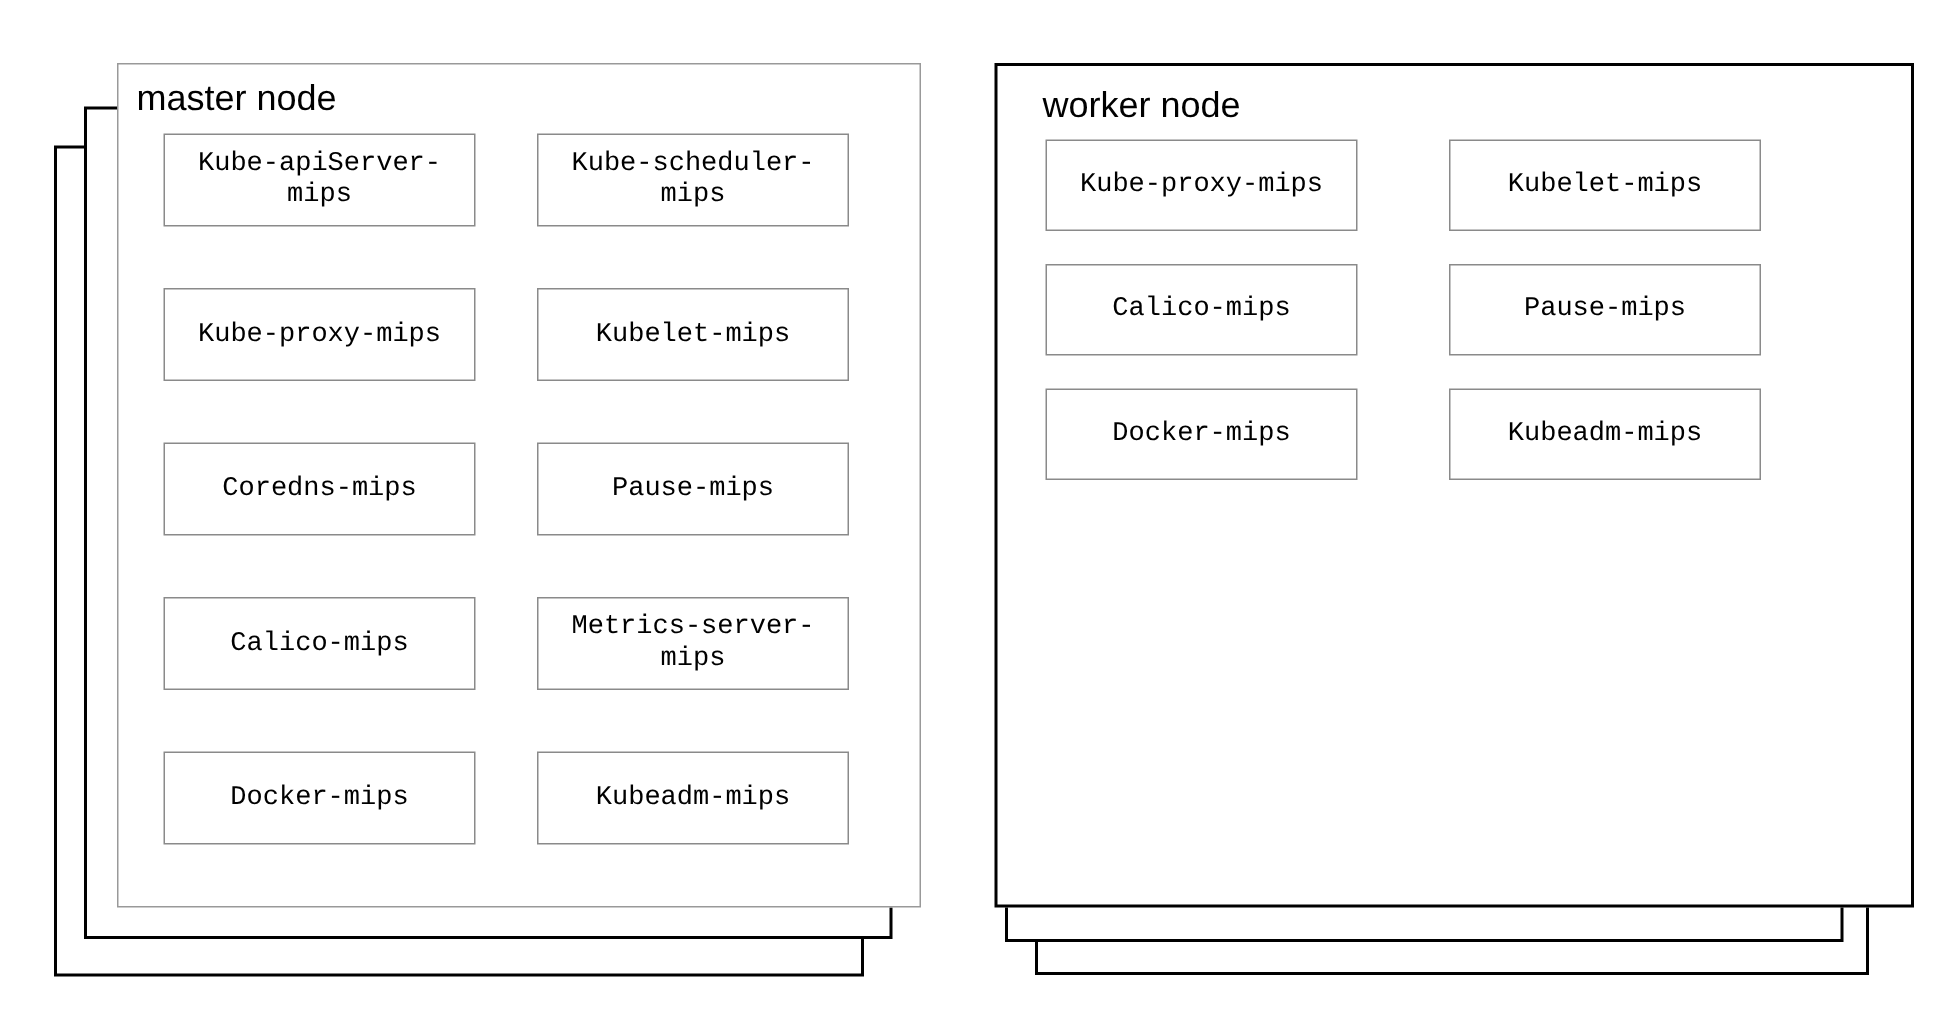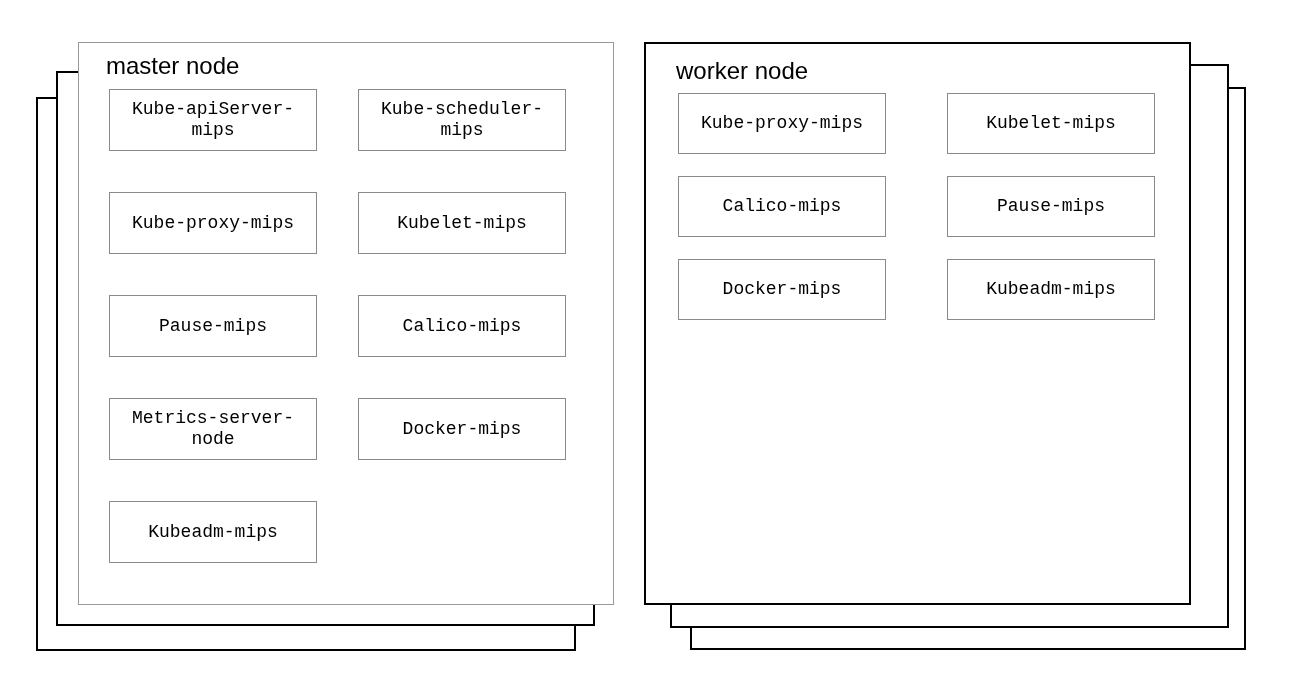--- a/index.html
+++ b/index.html
@@ -29,28 +29,28 @@
   .layer.mid { z-index: 2; }
   .layer.back { z-index: 1; }
 
   
   .master .front  { left: 78px;  top: 42px; width: 536px; height: 563px;
                     border: 1.5px solid var(--color-master-node-border, #999999); }
   .master .mid    { left: 56px;  top: 71px; width: 539px; height: 555px; }
   .master .back   { left: 36px;  top: 97px; width: 540px; height: 554px; }
 
   
-  .worker .front  { left: 644px; top: 42px; width: 547px; height: 563px;
+  .worker .front  { left: 663px; top: 42px; width: 613px; height: 563px;
                     border: 2px solid var(--color-worker-node-border, #000000); }
   .worker .mid    { left: 670px; top: 64px; width: 559px; height: 564px; }
   .worker .back   { left: 690px; top: 87px; width: 556px; height: 563px; }
 
   .node-title {
     position: absolute;
-    left: 27px;
+    left: 12px;
     top: 9px;
     font-size: 24px;
     color: var(--color-text, #000000);
     white-space: nowrap;
   }
   .worker .node-title { left: 30px; top: 13px; }
 
   .grid {
     position: absolute;
     display: grid;
@@ -107,28 +107,31 @@
             <span>Kube-scheduler-
 mips</span>
           </div>
         <div class="component">
             <span>Kube-proxy-mips</span>
           </div>
         <div class="component">
             <span>Kubelet-mips</span>
           </div>
         <div class="component">
+            <span>Coredns-mips</span>
+          </div>
+        <div class="component">
             <span>Pause-mips</span>
           </div>
         <div class="component">
             <span>Calico-mips</span>
           </div>
         <div class="component">
             <span>Metrics-server-
-node</span>
+mips</span>
           </div>
         <div class="component">
             <span>Docker-mips</span>
           </div>
         <div class="component">
             <span>Kubeadm-mips</span>
           </div>
       </div>
     </div>
   </div>

